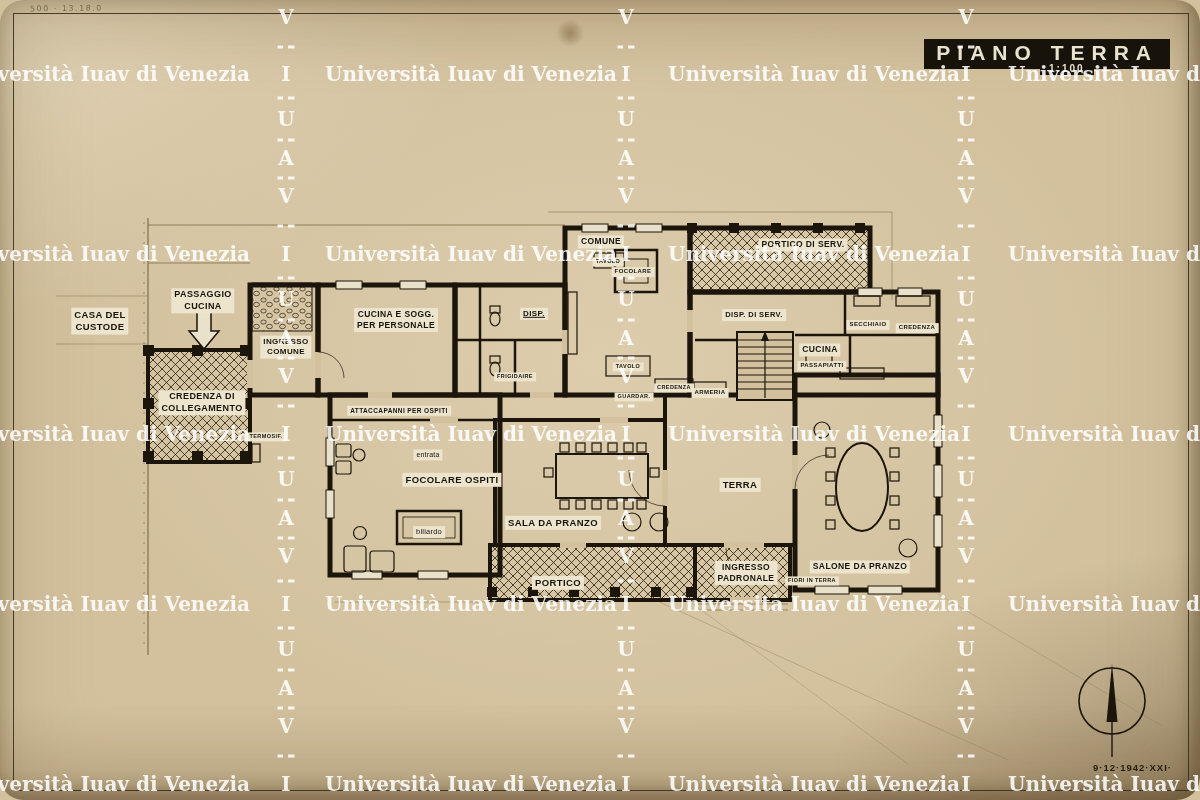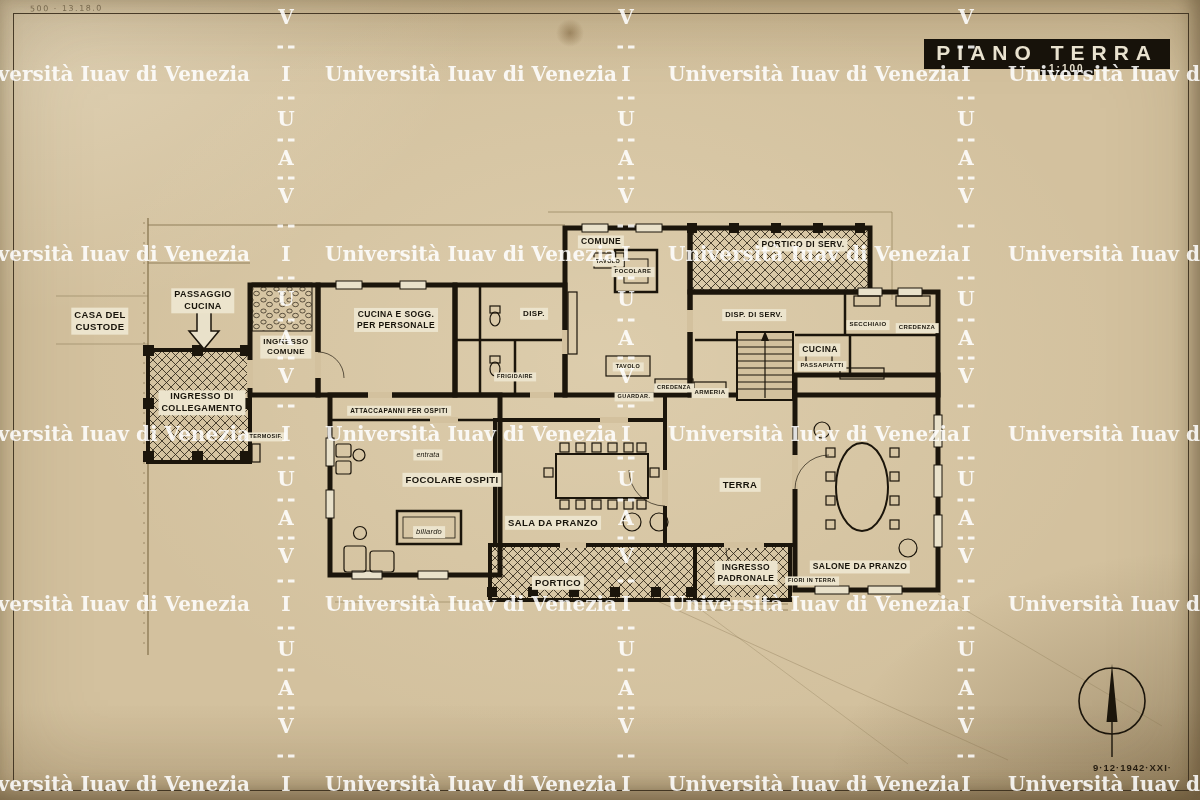--- a/index.html
+++ b/index.html
@@ -13,33 +13,34 @@
     background-color:#d3c19e;
     background-image:
       radial-gradient(circle 14px at 570px 33px, rgba(105,75,35,.45), rgba(105,75,35,0)),
       radial-gradient(ellipse at 50% 45%, rgba(255,246,222,.22), rgba(0,0,0,0) 62%),
       radial-gradient(ellipse at 100% 100%, rgba(75,55,25,.38), rgba(0,0,0,0) 22%),
       radial-gradient(ellipse at 0% 0%, rgba(255,250,236,.30), rgba(0,0,0,0) 28%),
       linear-gradient(180deg, rgba(160,135,95,.22), rgba(0,0,0,0) 9%, rgba(0,0,0,0) 88%, rgba(130,106,72,.25));
     box-shadow: inset -8px -10px 18px rgba(75,58,32,.45),
                 inset 6px 6px 16px rgba(150,128,92,.30),
                 inset 0 0 90px rgba(105,85,52,.28);
+    border-radius: 23px;
   }
   .frame{position:absolute;left:13px;top:13px;right:11px;bottom:9px;
     border:1.5px solid rgba(58,46,28,.9);z-index:1}
   #plan{position:absolute;left:0;top:0;z-index:3}
   #labels{position:absolute;inset:0;z-index:5;pointer-events:none}
   .lbl{
     position:absolute;transform:translate(-50%,-50%);
     background:#ece4cd;color:#17130a;
     font-weight:bold;letter-spacing:.4px;line-height:1.3;
     padding:1px 3px;text-align:center;white-space:pre-line;
     font-family:"Liberation Sans",sans-serif;
   }
-  .lbl.it{font-weight:normal;font-style:italic;letter-spacing:.2px}
+  .lbl.it{font-weight:normal;letter-spacing:.2px}
   .titleblock{position:absolute;right:30px;top:18px;text-align:right;z-index:6}
   .t1{font-weight:bold;font-size:17px;letter-spacing:3px;color:#241c10;white-space:nowrap}
   .t2{display:inline-block;background:#17120a;color:#e9e2cf;font-weight:bold;
       font-size:21px;letter-spacing:7px;padding:2px 12px 4px;margin-top:3px;white-space:nowrap}
   .tscale{position:absolute;left:1040px;top:62px;background:#17120a;color:#e9e2cf;
       font-weight:bold;font-size:10px;letter-spacing:2px;padding:1px 9px;z-index:6}
   .datenote{position:absolute;left:1093px;top:762px;font-size:9.5px;font-weight:bold;
       letter-spacing:1px;color:#241c10;z-index:6;white-space:nowrap}
   .pencil-note{position:absolute;left:30px;top:4px;font-size:8px;letter-spacing:1.5px;
       color:rgba(88,74,50,.7);transform:rotate(-.6deg);z-index:6;font-family:"DejaVu Sans",sans-serif}
@@ -255,26 +256,26 @@
     </g>
   </svg>
 
   <div id="labels">
       <div class="lbl" style="left: 100px; top: 321px; font-size: 9.5px;">CASA DEL
 CUSTODE</div>
       <div class="lbl" style="left: 203px; top: 301px; font-size: 9px;">PASSAGGIO
 CUCINA</div>
       <div class="lbl" style="left: 286px; top: 347px; font-size: 8px;">INGRESSO
 COMUNE</div>
-      <div class="lbl" style="left: 202px; top: 403px; font-size: 9px;">INGRESSO DI
+      <div class="lbl" style="left: 202px; top: 403px; font-size: 9px;">CREDENZA DI
 COLLEGAMENTO</div>
       <div class="lbl" style="left: 396px; top: 320px; font-size: 8.5px;">CUCINA E SOGG.
 PER PERSONALE</div>
       <div class="lbl" style="left: 601px; top: 242px; font-size: 8.5px;">COMUNE</div>
-      <div class="lbl" style="left: 534px; top: 314px; font-size: 8px;">DISP.</div>
+      <div class="lbl" style="left: 534px; top: 314px; font-size: 8px; text-decoration: underline;">DISP.</div>
       <div class="lbl" style="left: 803px; top: 245px; font-size: 8.5px;">PORTICO DI SERV.</div>
       <div class="lbl" style="left: 754px; top: 315px; font-size: 7.5px;">DISP. DI SERV.</div>
       <div class="lbl" style="left: 820px; top: 350px; font-size: 8.5px;">CUCINA</div>
       <div class="lbl" style="left: 868px; top: 325px; font-size: 6px;">SECCHIAIO</div>
       <div class="lbl" style="left: 917px; top: 328px; font-size: 6px;">CREDENZA</div>
       <div class="lbl" style="left: 822px; top: 366px; font-size: 6px;">PASSAPIATTI</div>
       <div class="lbl" style="left: 452px; top: 480px; font-size: 9.5px;">FOCOLARE OSPITI</div>
       <div class="lbl" style="left: 553px; top: 523px; font-size: 9.5px;">SALA DA PRANZO</div>
       <div class="lbl" style="left: 740px; top: 485px; font-size: 9.5px;">TERRA</div>
       <div class="lbl" style="left: 558px; top: 583px; font-size: 9.5px;">PORTICO</div>

